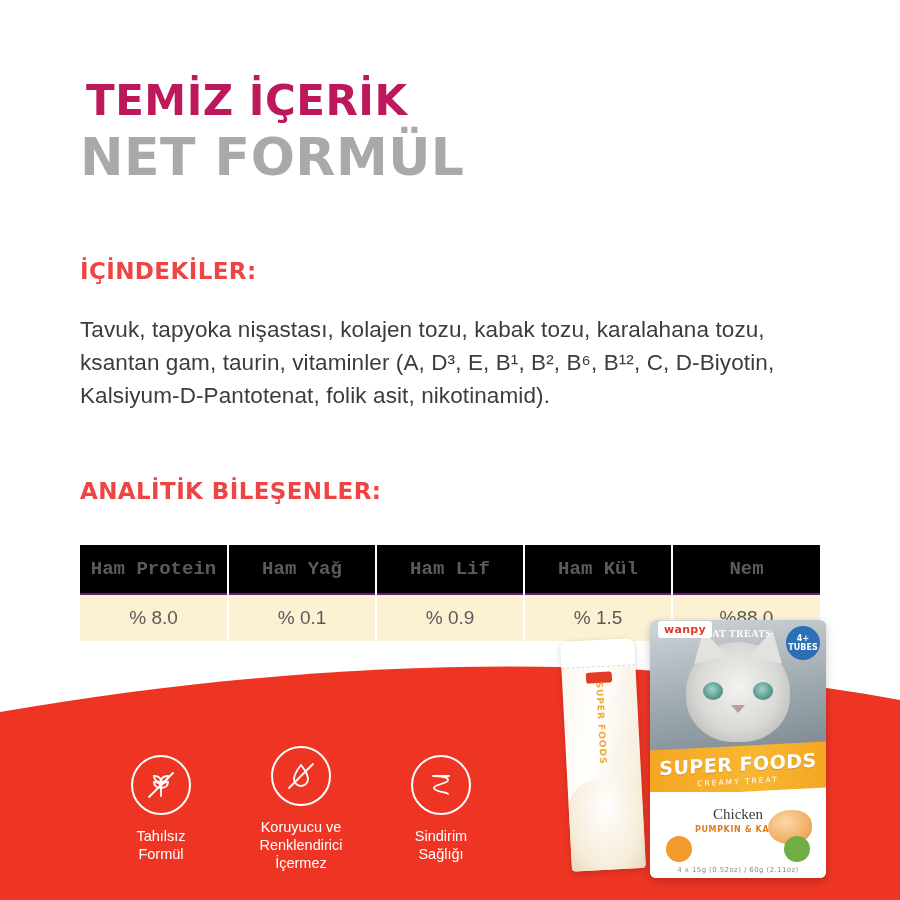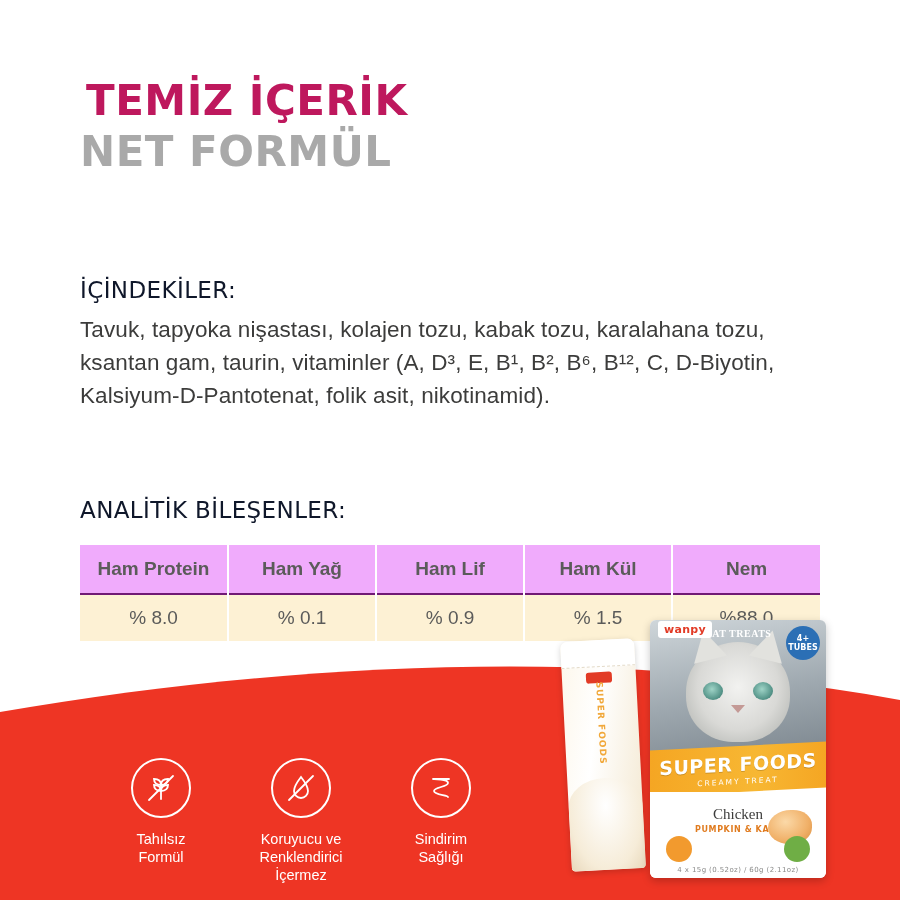--- a/index.html
+++ b/index.html
@@ -37,39 +37,38 @@
     font-size: 42px;
     letter-spacing: 0.5px;
     color: #be185d;
     line-height: 1.08;
     margin: 6px;
     text-transform: uppercase;
   }
   .headline-line2 {
     font-family: "DejaVu Sans", sans-serif;
     font-weight: bold;
-    font-size: 42px;
+    font-size: 52px;
     letter-spacing: 0.5px;
     color: #a9a9a9;
     line-height: 1.08;
     margin: 6px 0 0 0;
     text-transform: uppercase;
   }
 
   
   .section-heading {
     position: absolute;
     left: 80px;
     font-family: "DejaVu Sans", sans-serif;
-    font-weight: normal;
+    font-weight: bold;
     font-size: 23px;
     letter-spacing: 0.4px;
-    color: #0f172a;
+    color: #ef4444;
     text-transform: uppercase;
-    margin-top: 19px;
   }
   #ingredients-heading { top: 258px; }
   #analysis-heading { top: 478px; }
 
   
   .ingredients-body {
     position: absolute;
     left: 80px;
     top: 313px;
     width: 740px;
@@ -83,23 +82,23 @@
   
   .analysis-table {
     position: absolute;
     left: 80px;
     top: 545px;
     width: 740px;
     border-collapse: collapse;
     table-layout: fixed;
   }
   .analysis-table th {
-    background: #f0abfc;
+    background: #000000;
     color: #5b5b5a;
-    font-family: Liberation Sans, sans-serif;
+    font-family: Liberation Mono, monospace;
     font-weight: bold;
     font-size: 19px;
     padding: 13px 4px;
     text-align: center;
     border-right: 2px solid #ffffff;
   }
   .analysis-table th:last-child { border-right: none; }
   .analysis-table td {
     background: #fdf1d4;
     color: #5b5b5a;
@@ -117,24 +116,25 @@
     bottom: 0;
     width: 900px;
     height: 900px;
     pointer-events: none;
   }
 
   
   .features {
     position: absolute;
     left: 96px;
-    bottom: 16px;
+    bottom: 28px;
     width: 420px;
     display: flex;
     gap: 10px;
+    align-items: center;
   }
   .feature {
     width: 130px;
     text-align: center;
     color: #ffffff;
   }
   .feature-icon {
     width: 56px;
     height: 56px;
     margin: 0 auto 12px auto;

